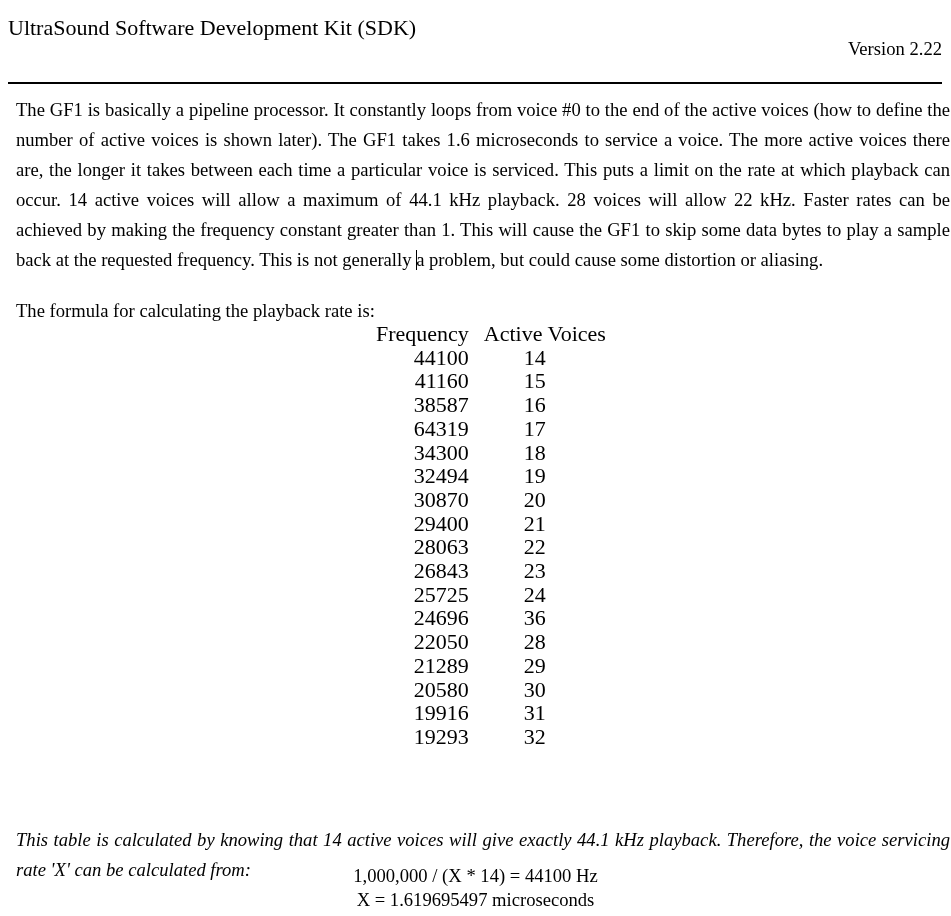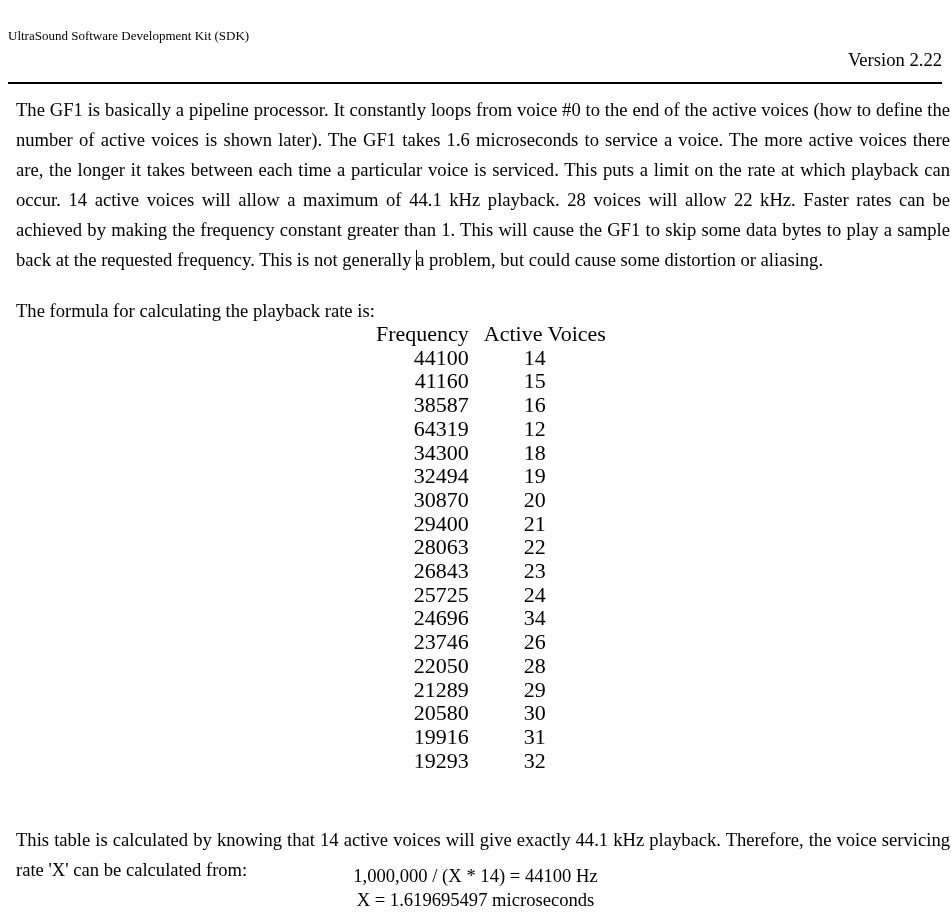--- a/index.html
+++ b/index.html
@@ -12,29 +12,29 @@
       height: 916px;
       position: relative;
       overflow: hidden;
       font-family: "Liberation Serif", "DejaVu Serif", serif;
       color: #000000;
       font-size: 18.6px;
     }
     .header-title {
       position: absolute;
       left: 8px;
-      top: 24px;
-      font-size: 13px;
+      top: 16px;
+      font-size: 22px;
       line-height: 24px;
       white-space: nowrap;
     }
     .header-version {
       position: absolute;
       right: 9px;
-      top: 48px;
+      top: 37px;
       font-size: 18.6px;
       line-height: 24px;
       white-space: nowrap;
     }
     .header-rule {
       position: absolute;
       left: 8px;
       right: 9px;
       top: 82px;
       height: 0;
@@ -44,21 +44,21 @@
       position: absolute;
       left: 8px;
       width: 934px;
       line-height: 30px;
       text-align: justify;
       text-align-last: left;
       margin: 8px;
     }
     .p1 { top: 87px; }
     .p2 { top: 288px; }
-    .p3 { top: 817px; }
+    .p3 { top: 817px; font-style: italic; }
     .cursor {
       display: inline-block;
       width: 1px;
       height: 20px;
       background: #000;
       vertical-align: -4px;
       margin-right: -1px;
     }
     .freq-table {
       position: absolute;
@@ -114,21 +114,21 @@
       <tr>
         <td class="freq">41160</td>
         <td class="voices">15</td>
       </tr>
       <tr>
         <td class="freq">38587</td>
         <td class="voices">16</td>
       </tr>
       <tr>
         <td class="freq">64319</td>
-        <td class="voices">12</td>
+        <td class="voices">17</td>
       </tr>
       <tr>
         <td class="freq">34300</td>
         <td class="voices">18</td>
       </tr>
       <tr>
         <td class="freq">32494</td>
         <td class="voices">19</td>
       </tr>
       <tr>
@@ -146,25 +146,21 @@
       <tr>
         <td class="freq">26843</td>
         <td class="voices">23</td>
       </tr>
       <tr>
         <td class="freq">25725</td>
         <td class="voices">24</td>
       </tr>
       <tr>
         <td class="freq">24696</td>
-        <td class="voices">34</td>
-      </tr>
-      <tr>
-        <td class="freq">23746</td>
-        <td class="voices">26</td>
+        <td class="voices">36</td>
       </tr>
       <tr>
         <td class="freq">22050</td>
         <td class="voices">28</td>
       </tr>
       <tr>
         <td class="freq">21289</td>
         <td class="voices">29</td>
       </tr>
       <tr>

